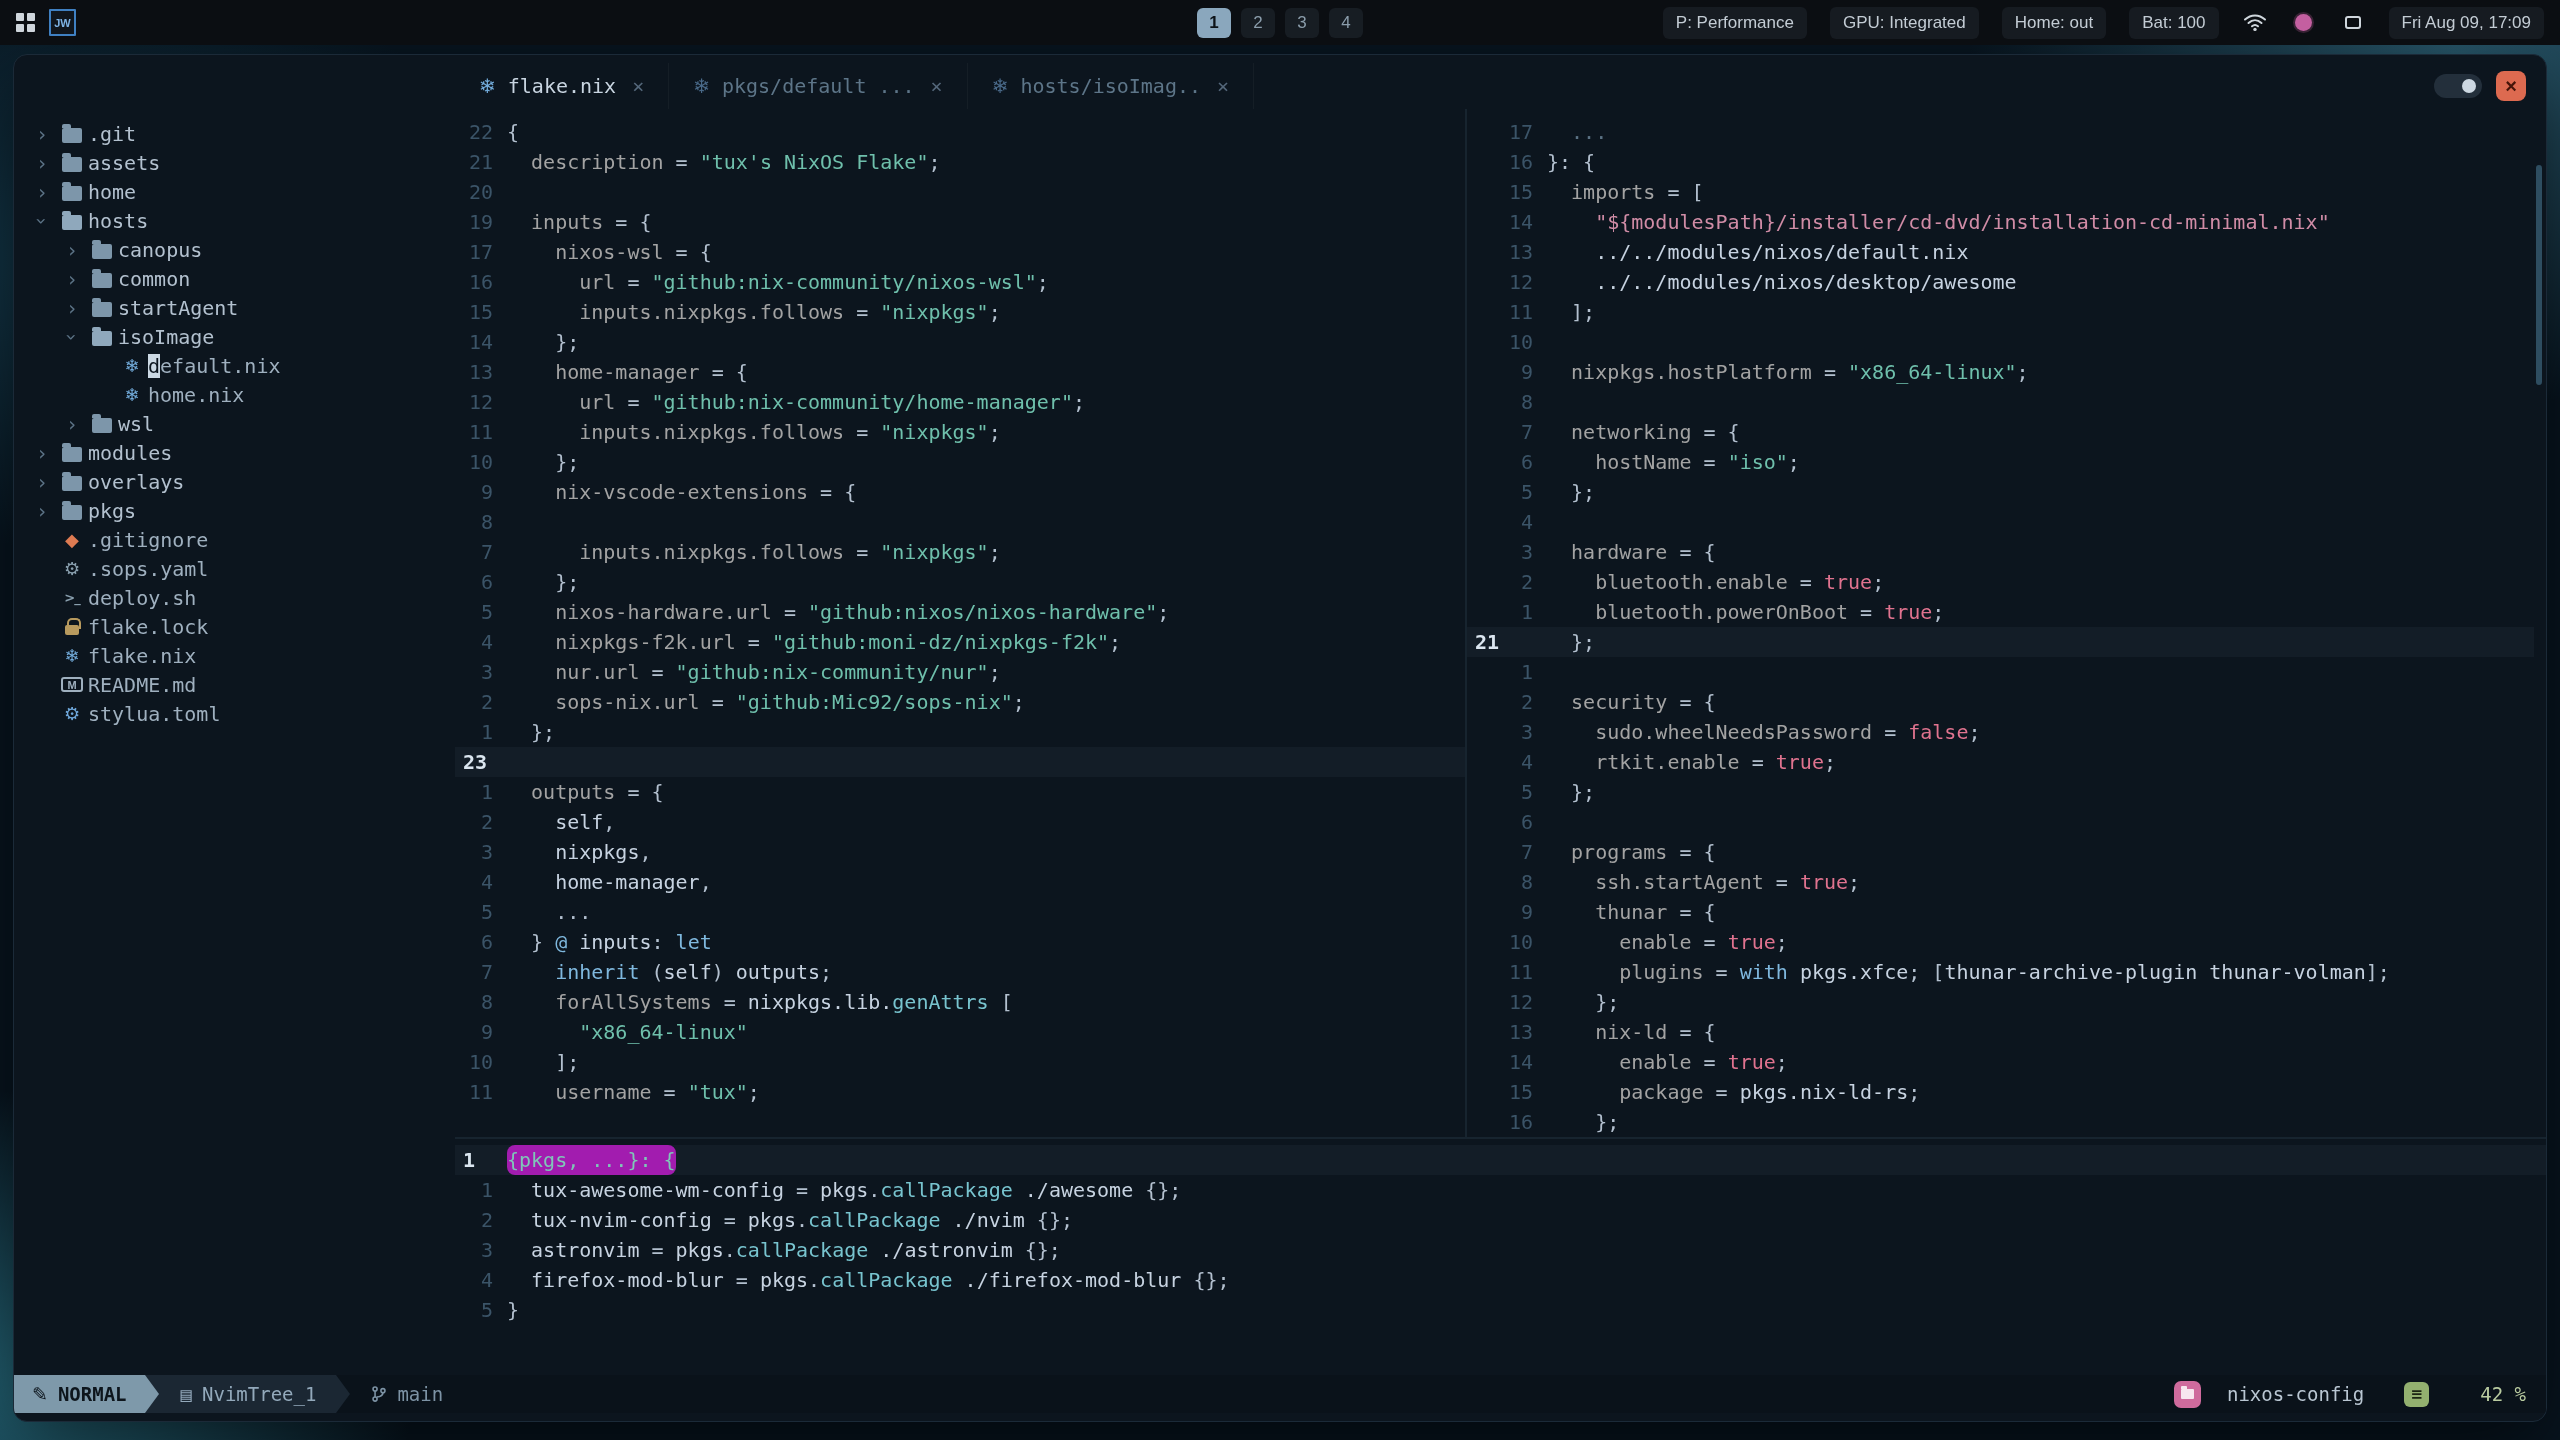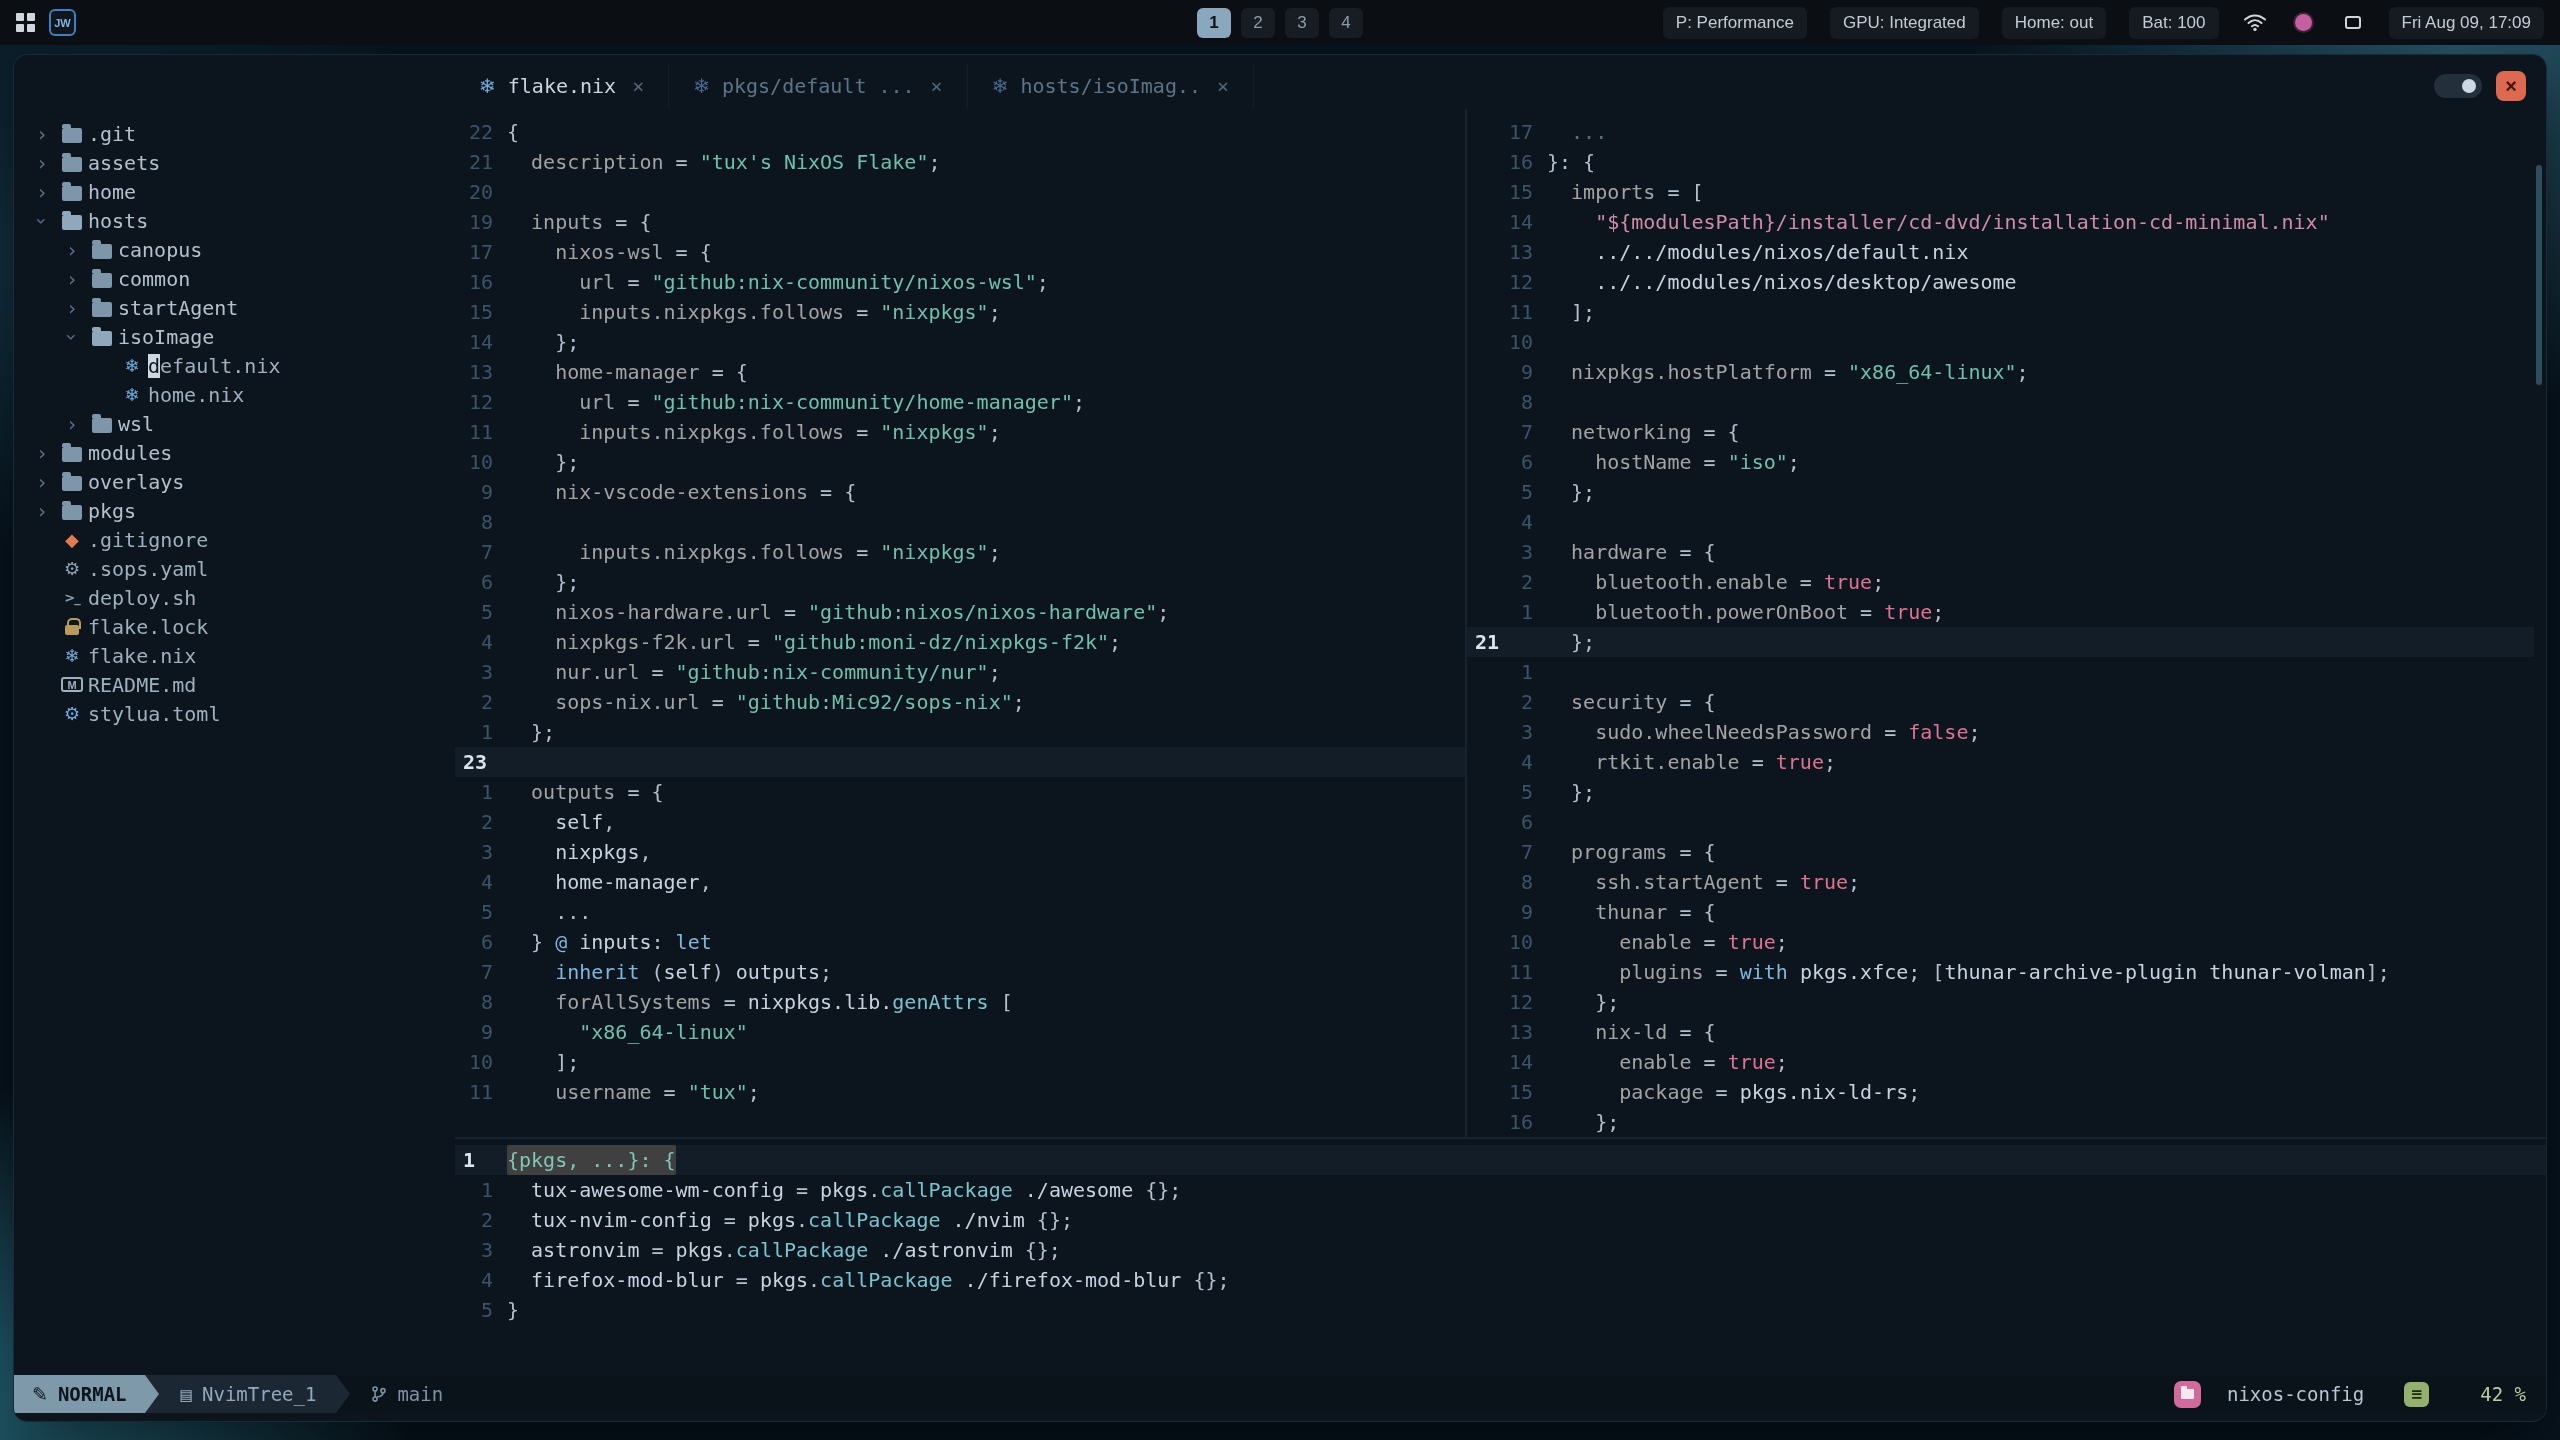--- a/index.html
+++ b/index.html
@@ -13,21 +13,21 @@
       radial-gradient(600px 420px at 4% 18%, rgba(40,120,150,.40), transparent 70%),
       radial-gradient(900px 700px at 55% 55%, rgba(18,60,90,.35), transparent 75%),
       #081520;
   }
 
   
   #topbar { position:absolute; left:0; top:0; width:2560px; height:45px; background:#0b0e12;
             display:flex; align-items:center; padding:0 16px; gap:14px; z-index:10; }
   .grid-icon { display:grid; grid-template-columns:8px 8px; grid-gap:3px; }
   .grid-icon i { width:8px; height:8px; background:#cfd6dc; border-radius:1px; display:block; }
-  .logo-badge { width:27px; height:27px; border:2px solid #3f80c2; border-radius:6px; color:#7eb3e4;
+  .logo-badge { width:27px; height:27px; border:2px solid #3f80c2; border-radius:1px; color:#7eb3e4;
                 font-size:11px; font-weight:bold; display:flex; align-items:center; justify-content:center;
                 background:#10161d; }
   .ws-wrap { position:absolute; left:50%; top:0; height:45px; transform:translateX(-50%);
              display:flex; gap:10px; align-items:center; }
   .ws { min-width:34px; height:30px; padding:0 6px; border-radius:6px; background:#171d23; color:#8b9dab;
         display:flex; align-items:center; justify-content:center; font-size:17px; }
   .ws.active { background:#8aa7bd; color:#0d1318; font-weight:bold; }
   .tb-right { margin-left:auto; display:flex; gap:23px; align-items:center; }
   .pill { background:#161b21; border-radius:6px; padding:6px 13px; color:#c3ccd4; font-size:17px; white-space:nowrap; }
   .tb-ic { display:flex; align-items:center; justify-content:center; width:26px; height:26px; }
@@ -86,21 +86,21 @@
   #vsep { position:absolute; left:1451px; top:54px; width:2px; height:1028px; background:#17242f; }
   #hsep { position:absolute; left:441px; right:0; top:1082px; height:2px; background:#17242f; }
   #scrollthumb { position:absolute; right:4px; top:110px; width:6px; height:220px; border-radius:3px; background:#2e4d60; }
 
   .cl { display:flex; height:30px; line-height:30px; white-space:pre; }
   .cl.cur { background:rgba(160,190,215,.05); }
   .ln { flex:none; width:52px; padding-right:14px; text-align:right; color:#3b5468; }
   #pane-right .ln { width:80px; }
   .cl.cur .ln { text-align:left; padding-left:8px; color:#dbe6f0; font-weight:bold; }
   .codetext { white-space:pre; }
-  .codetext.sel { background:#404040; border-radius:2px; }
+  .codetext.sel { background:#a21caf; border-radius:8px; }
 
   .tk-p  { color:#b3c0cf; }
   .tk-id { color:#c7d3e1; }
   .tk-pr { color:#a3a3a3; }
   .tk-s  { color:#6fc0ac; }
   .tk-ss { color:#d08ca6; }
   .tk-b  { color:#e0738f; }
   .tk-k  { color:#7fb8de; }
   .tk-f  { color:#78c4cf; }
   .tk-d  { color:#5b7284; }

